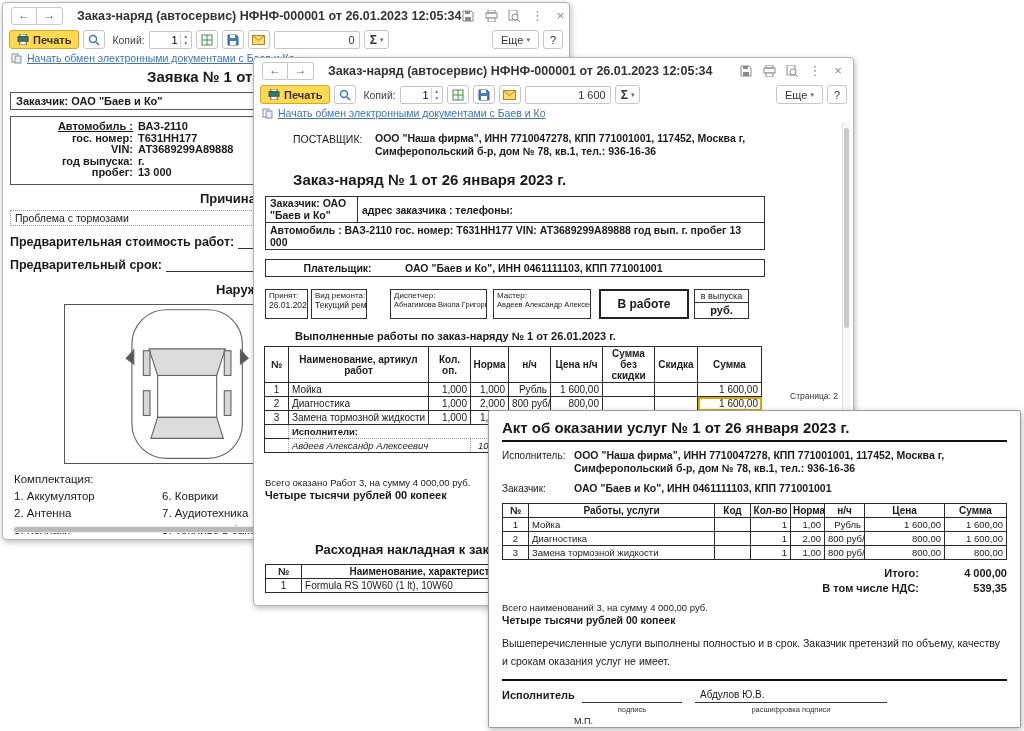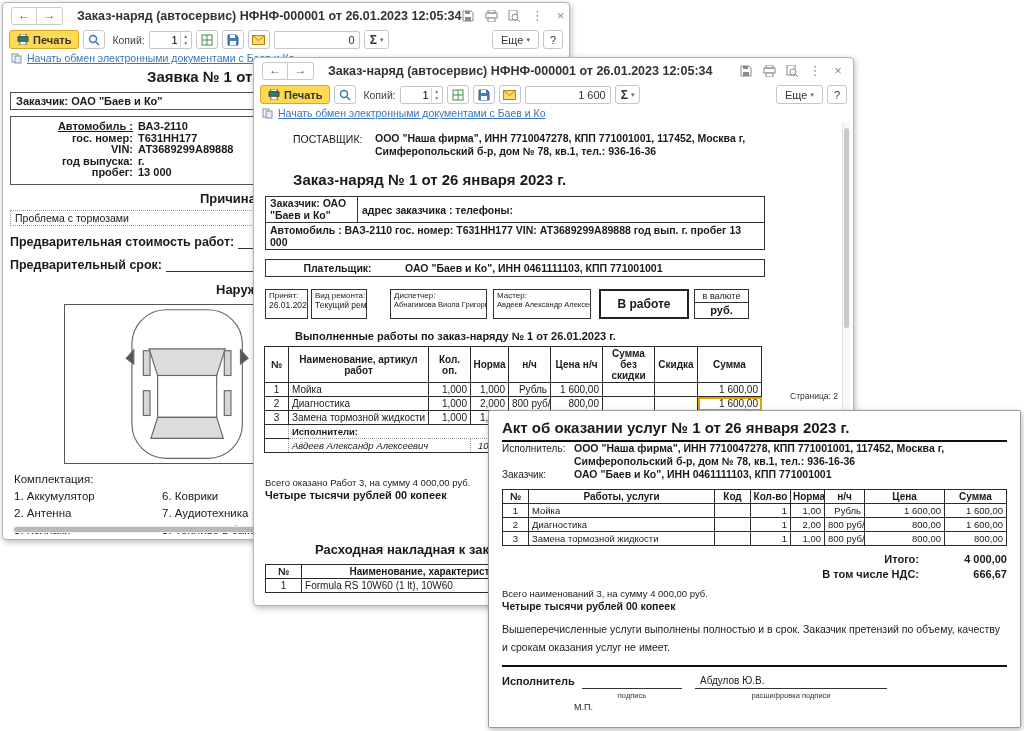--- a/index.html
+++ b/index.html
@@ -109,21 +109,21 @@
   .totwords { margin:1px 0 0 10px; font-weight:bold; font-size:11px; }
   .z2-invoice-h { font-weight:bold; font-size:13px; margin:41px 0 0 60px; white-space:nowrap; }
   .parts { margin:7px 0 0 10px; width:378px; }
   .parts td:first-child { text-align:center; }
   .vscroll { position:absolute; right:2px; top:2px; bottom:4px; width:8px; background:#f7f7f7; border-left:1px solid #e4e4e4; }
   .vthumb { position:absolute; left:1px; right:1px; top:6px; height:200px; background:#c9c9c9; border-radius:4px; }
   
   #win3 { left:488px; top:410px; width:533px; height:318px; z-index:3; border:1px solid #9c9c9c; border-radius:2px; }
   .z3 { padding:8px 13px 0; font-size:10.5px; }
   .z3-header { font-weight:bold; font-size:15px; border-bottom:2px solid #111; padding-bottom:4px; }
-  .z3row { display:flex; }
+  .z3row { display:flex; margin-top:7px; }
   .z3-label { width:72px; font-size:10px; color:#222; padding-top:1px; }
   .z3-value { width:425px; font-weight:bold; font-size:10.5px; line-height:13px; }
   .acttab { margin-top:8px; width:505px; }
   .acttab td { text-align:right; font-size:9.5px; }
   .acttab td:first-child { text-align:center; }
   .acttab td:nth-child(2) { text-align:left; }
   .act-totals { width:505px; margin-top:6px; }
   .trow { display:flex; justify-content:flex-end; font-weight:bold; font-size:11px; line-height:15px; }
   .trow .tl { }
   .trow .tv { width:88px; text-align:right; }
@@ -449,21 +449,21 @@
         <div class="ibox" style="width:97px;margin-right:6px">
             <div class="ib-l">Диспетчер:</div>
             <div class="ib-v" style="font-size:7.5px">Абнагимова Виола Григорьевна</div>
           </div>
         <div class="ibox" style="width:98px;margin-right:8px">
             <div class="ib-l">Мастер:</div>
             <div class="ib-v" style="font-size:7.5px">Авдеев Александр Алексеевич</div>
           </div>
         <div class="ibox ibox-status" style="width:90px;margin-right:5px">В работе</div>
         <div class="ibox ibox-cur" style="width:55px">
-          <div class="cur-l">в валюте</div>
+          <div class="cur-l">в выпуска</div>
           <div class="cur-v">руб.</div>
         </div>
       </div>
       <div class="z2-works-h">Выполненные работы по заказ-наряду №  1 от 26.01.2023 г.</div>
       <div class="pagelabel">Страница: 2</div>
       <table class="print works">
         <colgroup>
             <col style="width:24px">
             <col style="width:140px">
             <col style="width:42px">
@@ -631,21 +631,21 @@
           </tr>
         </tbody>
     </table>
     <div class="act-totals">
       <div class="trow">
           <span class="tl">Итого:</span>
           <span class="tv">4 000,00</span>
         </div>
       <div class="trow">
           <span class="tl">В том числе НДС:</span>
-          <span class="tv">666,67</span>
+          <span class="tv">539,35</span>
         </div>
     </div>
     <div class="totline" style="margin:6px 0 0 0">Всего наименований 3, на сумму 4 000,00 руб.</div>
     <div class="totwords" style="margin:1px 0 0 0;font-size:10.5px">Четыре тысячи рублей 00 копеек</div>
     <div class="z3-note">Вышеперечисленные услуги выполнены полностью и в срок. Заказчик претензий по объему, качеству и срокам оказания услуг не имеет.</div>
     <div class="z3-hr"></div>
     <div class="sigarea">
       <span class="sigbold" style="left:0;top:6px">Исполнитель</span>
       <span class="sigline" style="left:80px;top:6px;width:100px"></span>
       <span class="signame" style="left:198px;top:6px">Абдулов Ю.В.</span>

